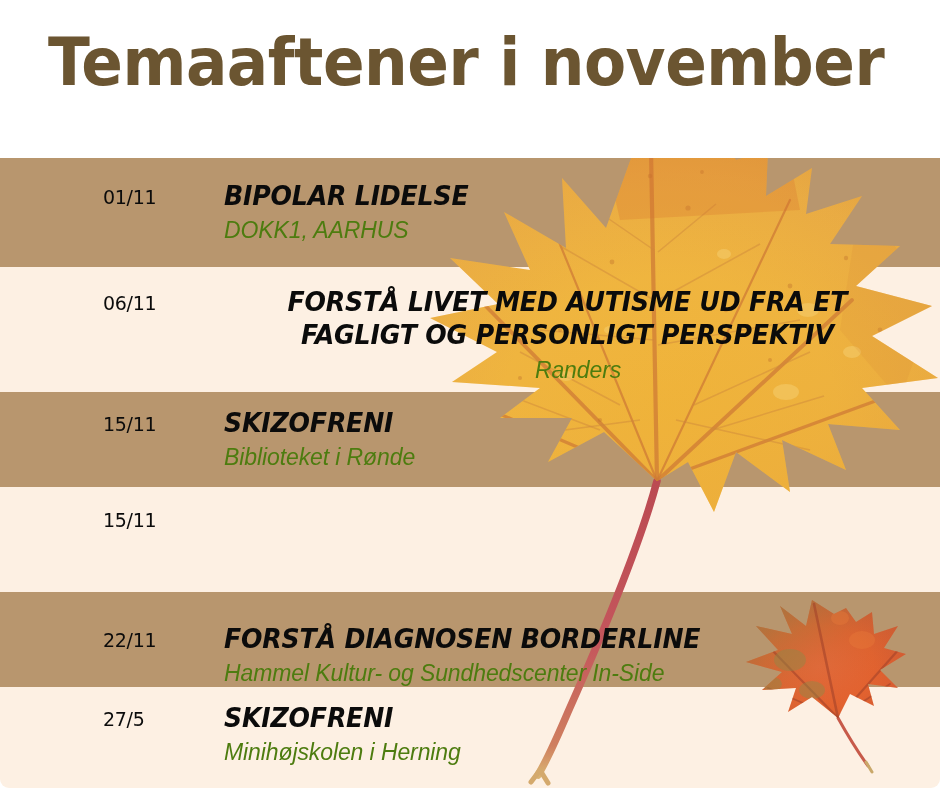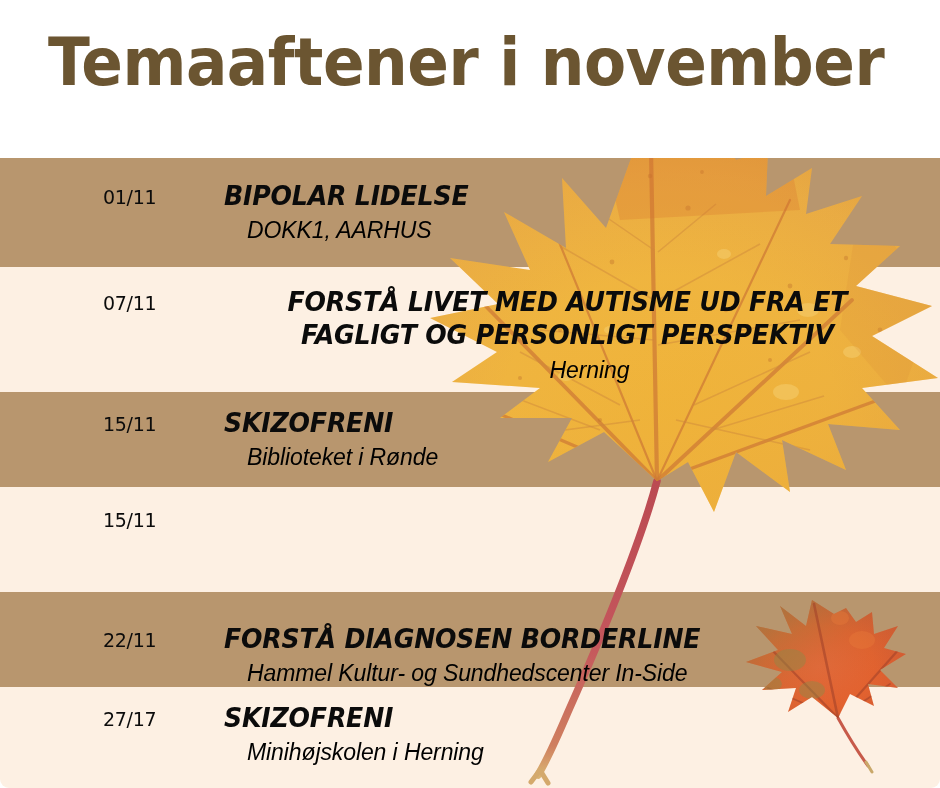--- a/index.html
+++ b/index.html
@@ -103,26 +103,25 @@
     letter-spacing: -0.2px;
     line-height: 1.28;
     white-space: pre-line;
     transform: scaleX(0.97);
     transform-origin: left top;
   }
   .row-venue {
     font-family: "Liberation Sans", sans-serif;
     font-size: 23px;
     font-weight: 400;
-    color: #000000;
+    color: #4d7c0f;
     letter-spacing: -0.1px;
     line-height: 1.3;
     margin-top: 3px;
     white-space: nowrap;
-    margin-left: 23px;
   }
 </style>
 </head>
 <body>
 
 <div id="poster">
 
   <div class="bands">
     <div class="band light" style="top:0px;height:158px;background:#ffffff;"></div>
     <div class="band dark" style="top:158px;height:109px;"></div>
@@ -275,25 +274,25 @@
 
     <div class="row" style="top:158px;height:109px;">
       <div class="row-date" style="top:28px;">01/11</div>
       <div class="row-body" style="top:22px;">
         <div class="row-title">BIPOLAR LIDELSE</div>
         <div class="row-venue">DOKK1, AARHUS</div>
       </div>
     </div>
 
     <div class="row" style="top:267px;height:125px;">
-      <div class="row-date" style="top:25px;">07/11</div>
+      <div class="row-date" style="top:25px;">06/11</div>
       <div class="row-body" style="top:19px;text-align:center;">
         <div class="row-title">FORSTÅ LIVET MED AUTISME UD FRA ET
 FAGLIGT OG PERSONLIGT PERSPEKTIV</div>
-        <div class="row-venue">Herning</div>
+        <div class="row-venue">Randers</div>
       </div>
     </div>
 
     <div class="row" style="top:392px;height:95px;">
       <div class="row-date" style="top:21px;">15/11</div>
       <div class="row-body" style="top:15px;">
         <div class="row-title">SKIZOFRENI</div>
         <div class="row-venue">Biblioteket i Rønde</div>
       </div>
     </div>
@@ -304,21 +303,21 @@
 
     <div class="row" style="top:608px;height:95px;">
       <div class="row-date" style="top:21px;">22/11</div>
       <div class="row-body" style="top:15px;">
         <div class="row-title">FORSTÅ DIAGNOSEN BORDERLINE</div>
         <div class="row-venue">Hammel Kultur- og Sundhedscenter In-Side</div>
       </div>
     </div>
 
     <div class="row" style="top:687px;height:101px;">
-      <div class="row-date" style="top:21px;">27/17</div>
+      <div class="row-date" style="top:21px;">27/5</div>
       <div class="row-body" style="top:15px;">
         <div class="row-title">SKIZOFRENI</div>
         <div class="row-venue">Minihøjskolen i Herning</div>
       </div>
     </div>
 
   </div>
 </div>
 
 </body></html>

